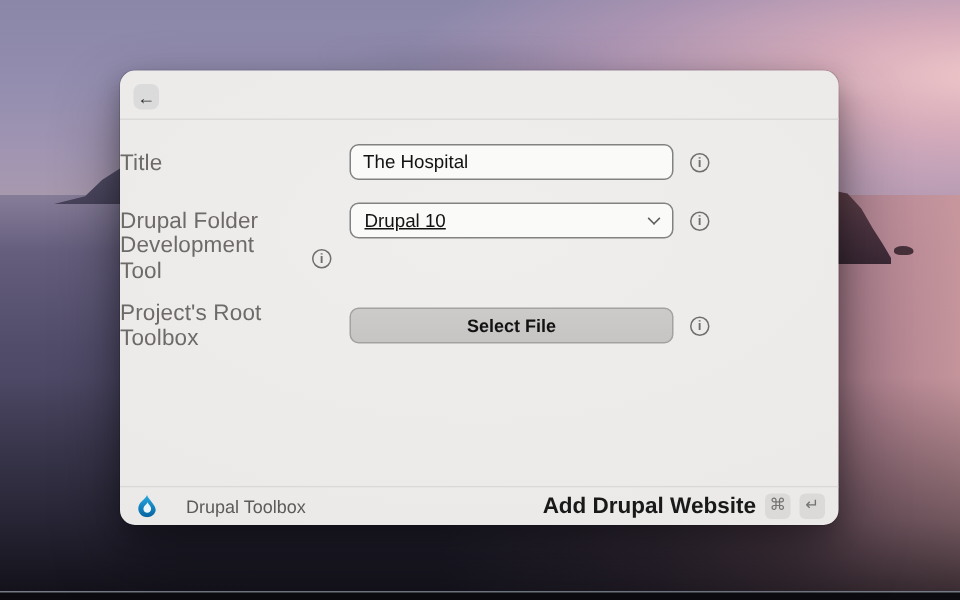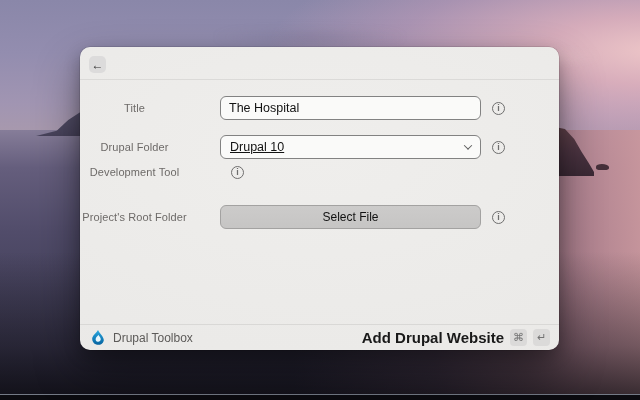--- a/index.html
+++ b/index.html
@@ -59,57 +59,57 @@
   .back-btn {
     position:absolute; left:9px; top:9px; width:17px; height:17px;
     border-radius:5px; background:#dcdbdb; color:#2e2e2e;
     display:flex; align-items:center; justify-content:center;
     font-size:12px; line-height:1; cursor:default; user-select:none;
   }
 
   .form-row { position:absolute; left:0; width:100%; height:24px;
     display:flex; align-items:center; }
   .row-1 { top:49px; } .row-2 { top:88px; } .row-3 { top:113px; } .row-4 { top:158px; }
-  .row-label { width:109px; margin-right:31px; text-align:center;
-    font-size:11px; color:#6d6a68; letter-spacing:0.1px; }
-  .control { width:261px; height:24px; }
+  .row-label { width:109px; margin-right:8px; text-align:left;
+    font-size:15px; color:#6d6a68; letter-spacing:0.1px; }
+  .control { width:216px; height:24px;margin-left:36px; }
   .text-input {
     width:100%; height:100%; border:1px solid #828282; border-radius:6px;
     background:#fafaf9; padding:0 8px; font-family:"Liberation Sans", sans-serif;
     font-size:12.5px; color:#121212; outline:none;
   }
   .dropdown {
     width:100%; height:100%; border:1px solid #828282; border-radius:6px;
     background:#fafaf9; display:flex; align-items:center; padding:0 9px;
     font-size:12.5px; color:#121212;
   }
   .dropdown-value { flex:1;text-decoration:underline; }
   .chevron {
     width:6px; height:6px; border-right:1.4px solid #5c5c5c;
     border-bottom:1.4px solid #5c5c5c; transform:rotate(45deg) translate(-1px,-1px);
   }
   .file-btn {
     width:100%; height:100%; border:1px solid #a3a2a1; border-radius:6px;
     background:linear-gradient(180deg, #cccbca 0%, #c6c5c4 100%);
     display:flex; align-items:center; justify-content:center;
-    font-size:12px; font-weight:normal; color:#121212; cursor:default;
+    font-size:12px; font-weight:bold; color:#121212; cursor:default;
   }
   .info-icon {
     margin-left:11px; width:13px; height:13px; border:1px solid #6e6e6e;
     border-radius:50%; display:flex; align-items:center; justify-content:center;
     font-size:9px; color:#6e6e6e; font-weight:600; line-height:1; user-select:none;
   }
 
   .win-footer {
     position:absolute; left:0; bottom:0; width:100%; height:26px;
     border-top:1px solid #d9d8d6; display:flex; align-items:center;
     padding:0 9px 0 11px; border-radius:0 0 10px 10px;
   }
   .footer-app { display:flex; align-items:center; }
-  .app-name { margin-left:8px; font-size:12px; color:#5d5b59; }
+  .app-name { margin-left:19px; font-size:12px; color:#5d5b59; }
   .footer-action { margin-left:auto; display:flex; align-items:center; }
   .action-label { font-size:15px; font-weight:bold; color:#191919; }
   .keycap {
     margin-left:6px; width:17px; height:17px; border-radius:4px;
     background:#dbdad9; color:#737373; display:flex; align-items:center;
     justify-content:center; font-size:11px; line-height:1; user-select:none;
   }
 </style>
 </head>
 <body>
@@ -152,21 +152,21 @@
     </div>
     <span class="info-icon">i</span>
   </div>
 
   <div class="form-row row-3">
     <div class="row-label">Development Tool</div>
     <span class="info-icon">i</span>
   </div>
 
   <div class="form-row row-4">
-    <div class="row-label">Project's Root Folder</div>
+    <div class="row-label">Project's Root Toolbox</div>
     <div class="control">
       <div class="file-btn">
         <span>Select File</span>
       </div>
     </div>
     <span class="info-icon">i</span>
   </div>
 
   <div class="win-footer">
     <div class="footer-app">

